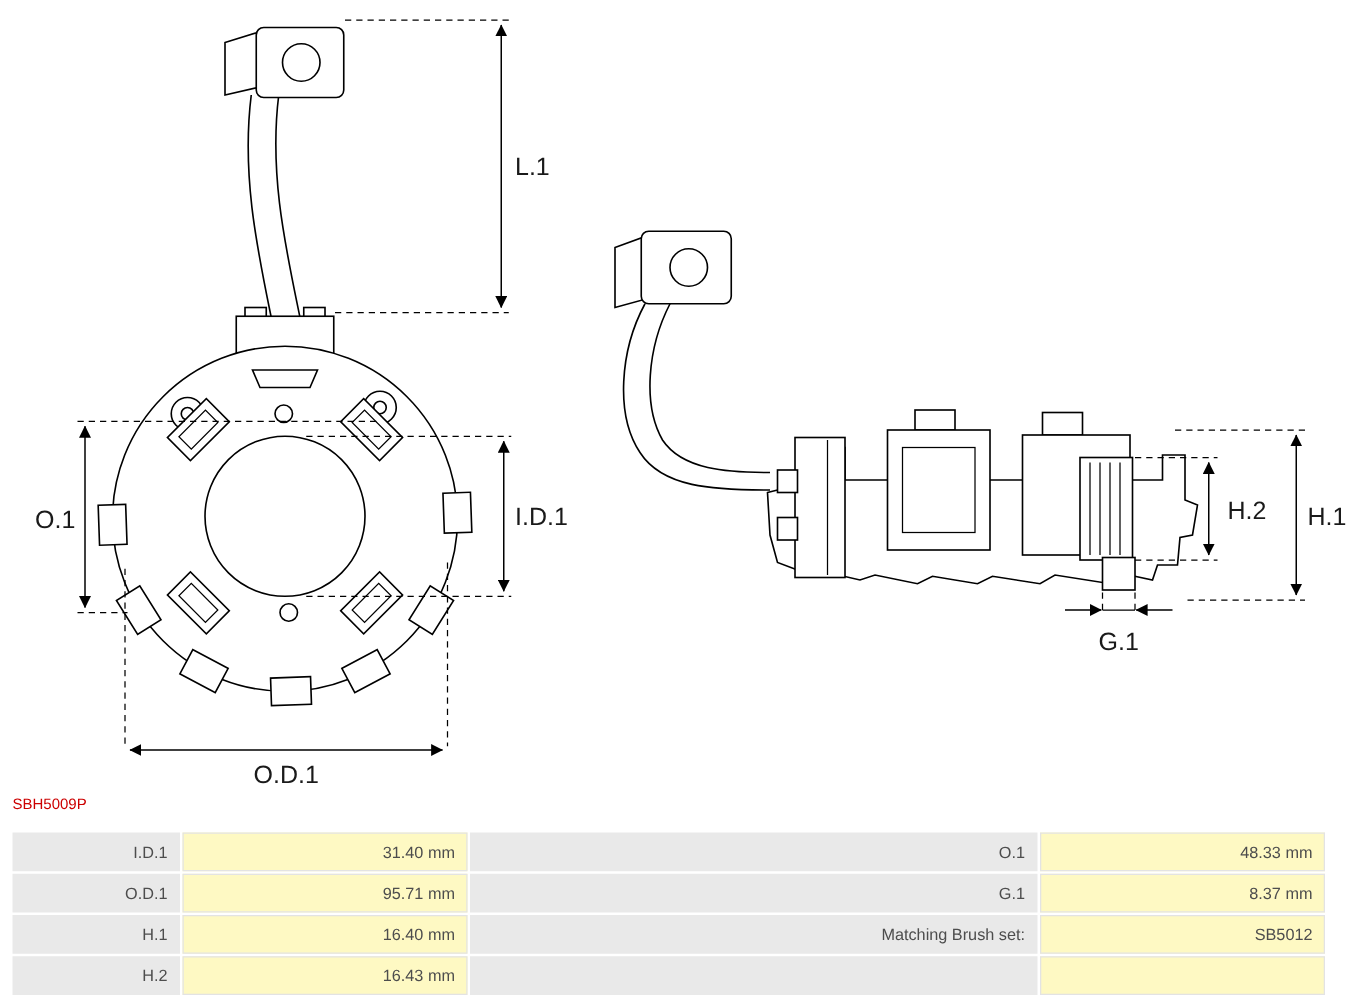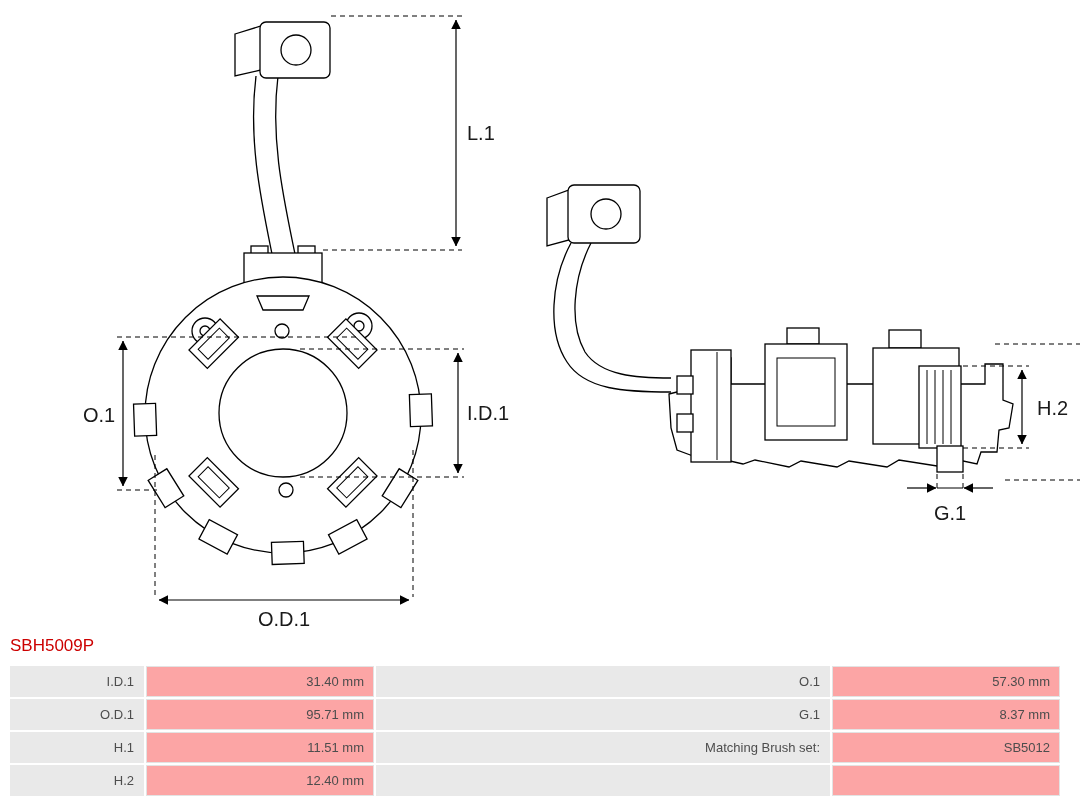--- a/index.html
+++ b/index.html
@@ -1,35 +1,35 @@
 <!DOCTYPE html>
 <html><head>
 <meta charset="utf-8">
 <style>
   html,body{margin:0;padding:0;background:#fff;}
   .page{position:relative;width:1080px;height:806px;background:#ffffff;
         font-family:"Liberation Sans",sans-serif;overflow:hidden;}
-  .diagram-area{position:absolute;left:16px;top:0;width:983px;height:640px;padding-left:39px;}
+  .diagram-area{position:absolute;left:0;top:0;width:983px;height:640px;}
 
   
   .fl{fill:#ffffff;stroke:#000;stroke-width:1.3;}
   .ln{fill:none;stroke:#000;stroke-width:1.3;}
   .thin{fill:none;stroke:#000;stroke-width:1;}
   .ext{fill:none;stroke:#000;stroke-width:1;stroke-dasharray:5 4;}
   .dim{fill:none;stroke:#000;stroke-width:1.2;}
   .dimlabel{font-family:"Liberation Sans",sans-serif;font-size:20px;fill:#1a1a1a;}
 
-  .part-code{position:absolute;left:10px;top:636px;font-size:17px;font-weight:400;color:#cc0000;}
+  .part-code{position:absolute;left:10px;top:636px;font-size:12px;font-weight:400;color:#cc0000;}
 
   .spec-table{position:absolute;left:10px;top:666px;width:1052px;
               display:grid;grid-template-columns:134px 228px 454px 228px;
               gap:2px;font-size:13px;color:#4d4d4d;}
   .cell{padding:8px 10px;text-align:right;line-height:15px;min-height:15px;}
   .cell.label{background:#e9e9e9;}
-  .cell.value{background:#fca5a5;border:1px solid #e3e3e3;padding:7px 9px;}
+  .cell.value{background:#fef9c3;border:1px solid #e3e3e3;padding:7px 9px;}
 </style>
 </head>
 <body>
 
 <div class="page">
 
   <div class="diagram-area">
     <svg width="1080" height="640" viewBox="0 0 1080 640">
       <defs>
         <marker id="arw" viewBox="0 0 10 10" refX="9.5" refY="5" markerWidth="8" markerHeight="8" orient="auto-start-reverse">
@@ -184,35 +184,35 @@
     </svg>
   </div>
 
   <div class="part-code">SBH5009P</div>
 
   <div class="spec-table">
     <div style="display:contents">
       <div class="cell label">I.D.1</div>
       <div class="cell value">31.40 mm</div>
       <div class="cell label">O.1</div>
-      <div class="cell value">57.30 mm</div>
+      <div class="cell value">48.33 mm</div>
     </div>
     <div style="display:contents">
       <div class="cell label">O.D.1</div>
       <div class="cell value">95.71 mm</div>
       <div class="cell label">G.1</div>
       <div class="cell value">8.37 mm</div>
     </div>
     <div style="display:contents">
       <div class="cell label">H.1</div>
-      <div class="cell value">11.51 mm</div>
+      <div class="cell value">16.40 mm</div>
       <div class="cell label">Matching Brush set:</div>
       <div class="cell value">SB5012</div>
     </div>
     <div style="display:contents">
       <div class="cell label">H.2</div>
-      <div class="cell value">12.40 mm</div>
+      <div class="cell value">16.43 mm</div>
       <div class="cell label"></div>
       <div class="cell value"></div>
     </div>
   </div>
 
 </div>
 
 </body></html>

